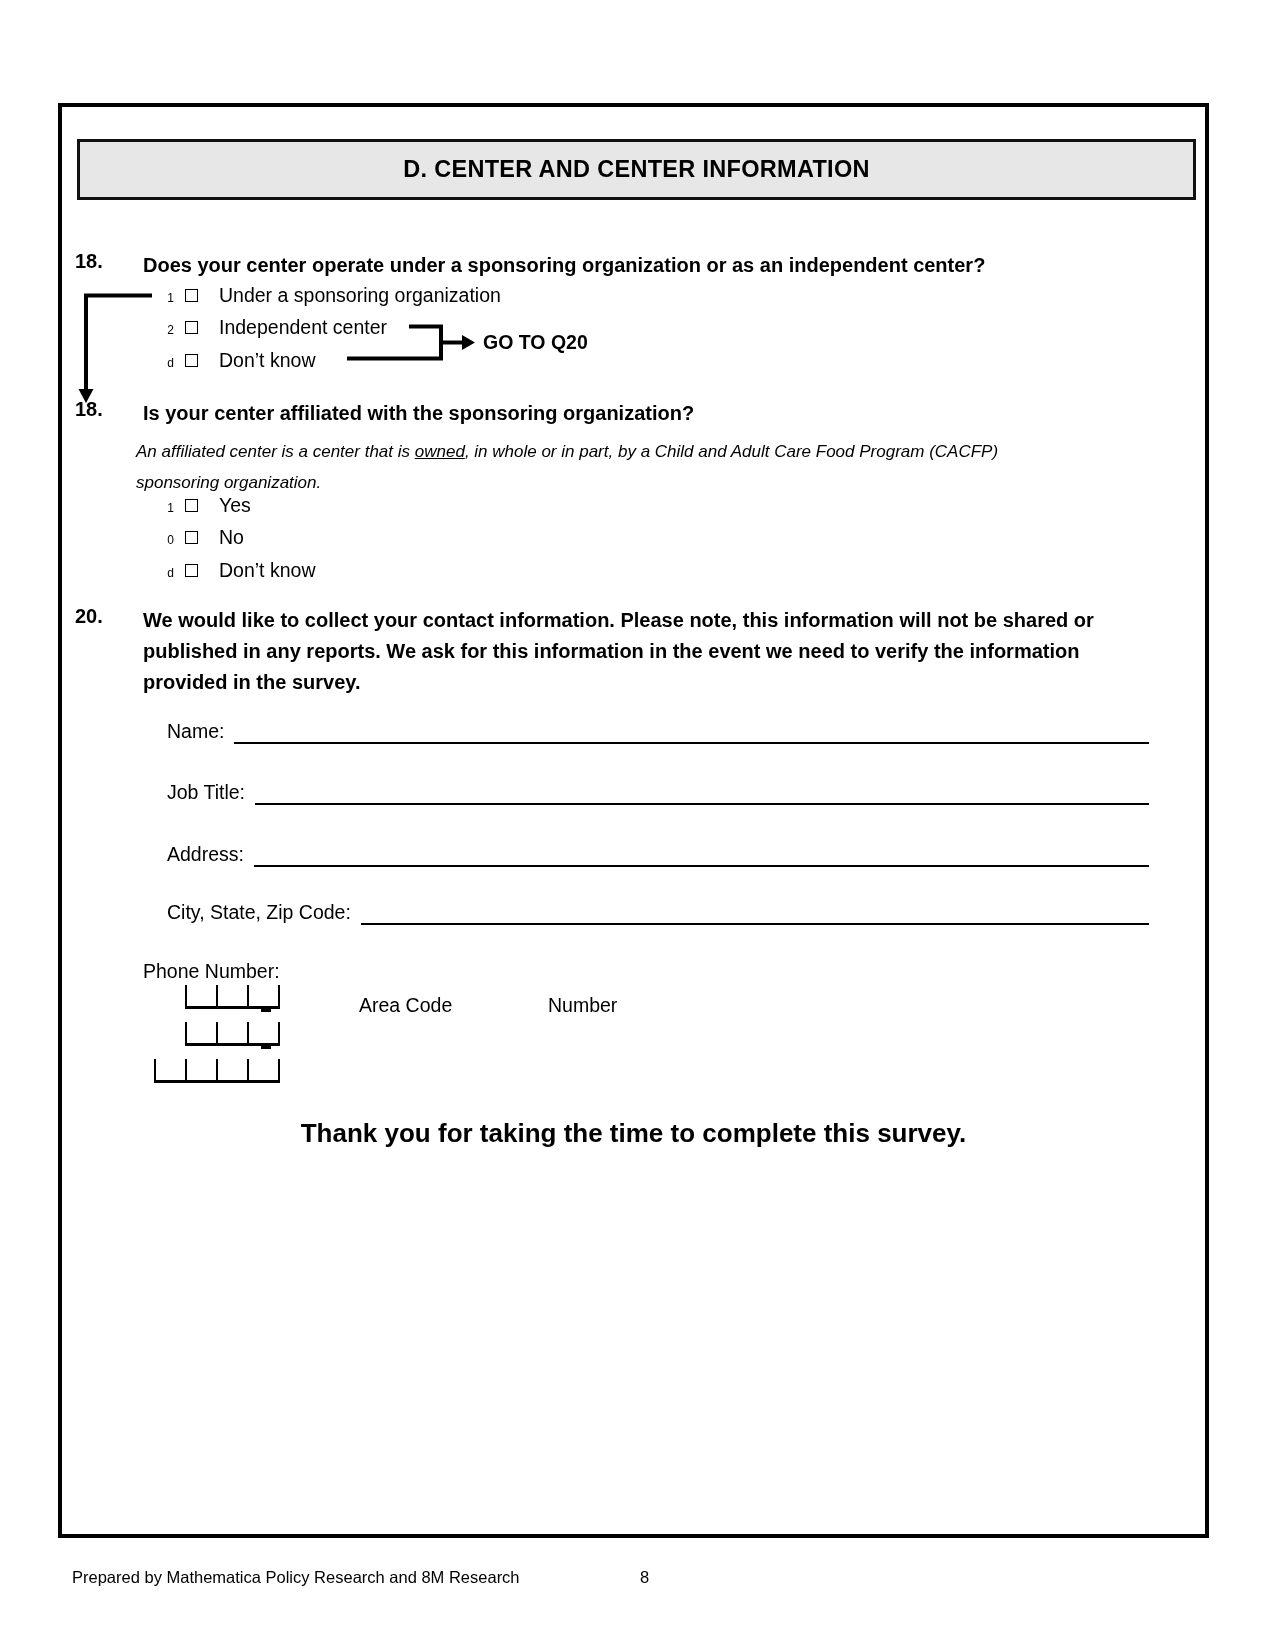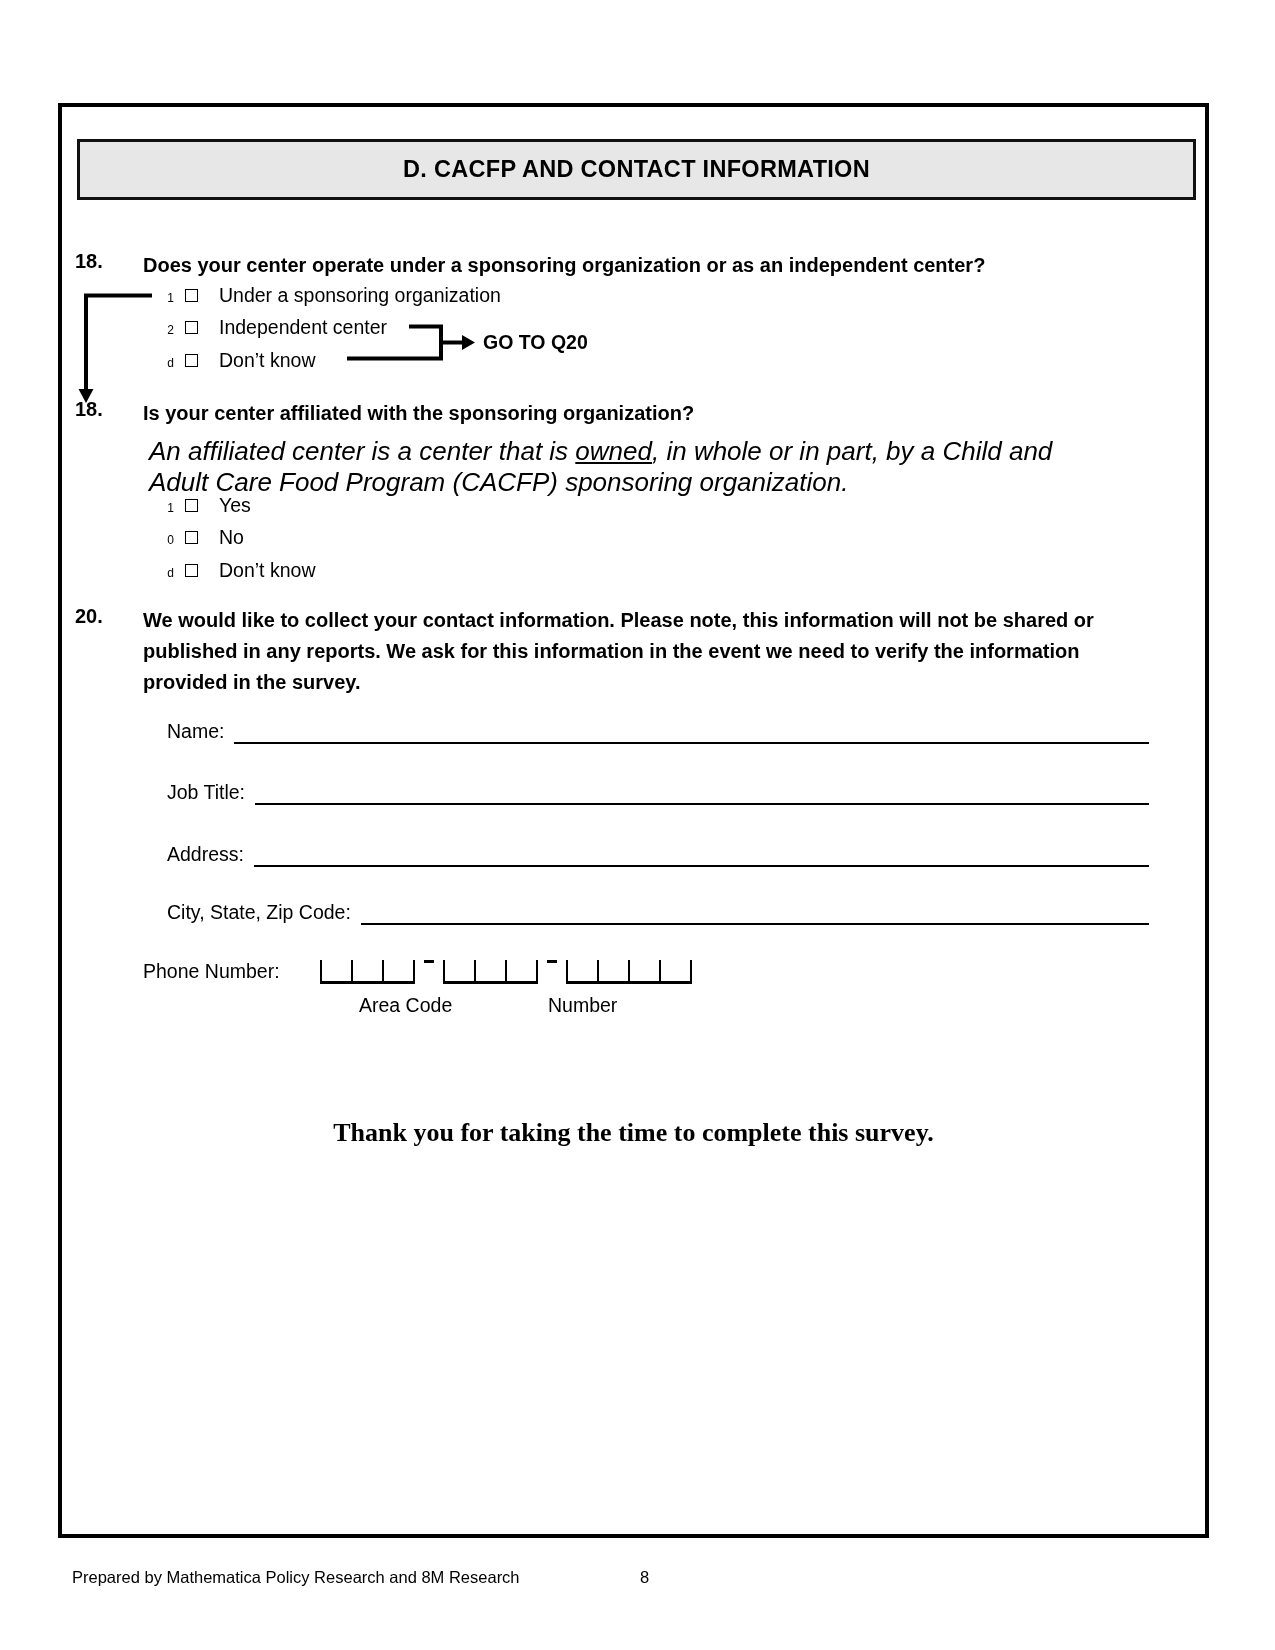--- a/index.html
+++ b/index.html
@@ -92,24 +92,24 @@
   .goto-label {
     position: absolute;
     left: 483px; top: 331px;
     font-weight: bold;
     font-size: 19.5px;
     white-space: nowrap;
   }
 
   .q19-note {
     position: absolute;
-    left: 149px; top: 436px;
+    left: 136px; top: 436px;
     width: 940px;
     font-style: italic;
-    font-size: 26px;
+    font-size: 17px;
     line-height: 31px;
   }
   .q19-note .underlined { text-decoration: underline; }
 
   .q20-text-width { width: 960px; }
   .q18-text-width { width: 980px; }
   .q19-text-width { width: 940px; }
 
   .field-row {
     position: absolute;
@@ -129,22 +129,23 @@
     flex: 1;
     height: 26px;
     margin-left: 10px;
     border-bottom: 2.5px solid #000;
   }
 
   .phone-row {
     position: absolute;
     left: 143px; top: 960px;
     display: flex;
-    align-items: flex-start;
-    font-size: 19.5px;
+    align-items: flex-end;
+    font-size: 19.5px;
+    flex-direction: column;
   }
   .phone-label { white-space: nowrap; padding-bottom: 2px; }
   .digit-group {
     display: flex;
     border-right: 2.5px solid #000;
   }
   .digit-group.first { margin-left: 40px; }
   .digit-cell {
     width: 31px; height: 24px;
     border-left: 2.5px solid #000;
@@ -164,41 +165,40 @@
   #area-code-label { left: 311px; top: 994px; }
   #number-label { left: 500px; top: 994px; }
 
   .closing {
     position: absolute;
     left: 58px; top: 1118px;
     width: 1151px;
     text-align: center;
     font-weight: bold;
     font-size: 26px;
-    font-family: Liberation Serif, serif;
   }
 
   .footer {
     position: absolute;
     left: 0; top: 1568px;
     width: 1275px;
     font-size: 16.5px;
   }
   .footer .prepared-by { position: absolute; left: 72px; top: 0; }
   .footer .page-num { position: absolute; left: 640px; top: 0; }
 </style>
 </head>
 <body>
 
 <div class="page">
 
   <div class="page-border"></div>
 
   <div class="section-header">
-    <div class="title">D. CACFP AND CONTACT INFORMATION</div>
+    <div class="title">D. CENTER AND CENTER INFORMATION</div>
   </div>
 
   <div class="question" style="top:250px;">
     <span class="q-number">18.</span>
     <div class="q-text q18-text-width">Does your center operate under a sponsoring organization or as an independent center?</div>
   </div>
 
   <div class="options" style="top:279px;">
     <div class="option-row">
       <span class="opt-code">1</span>

